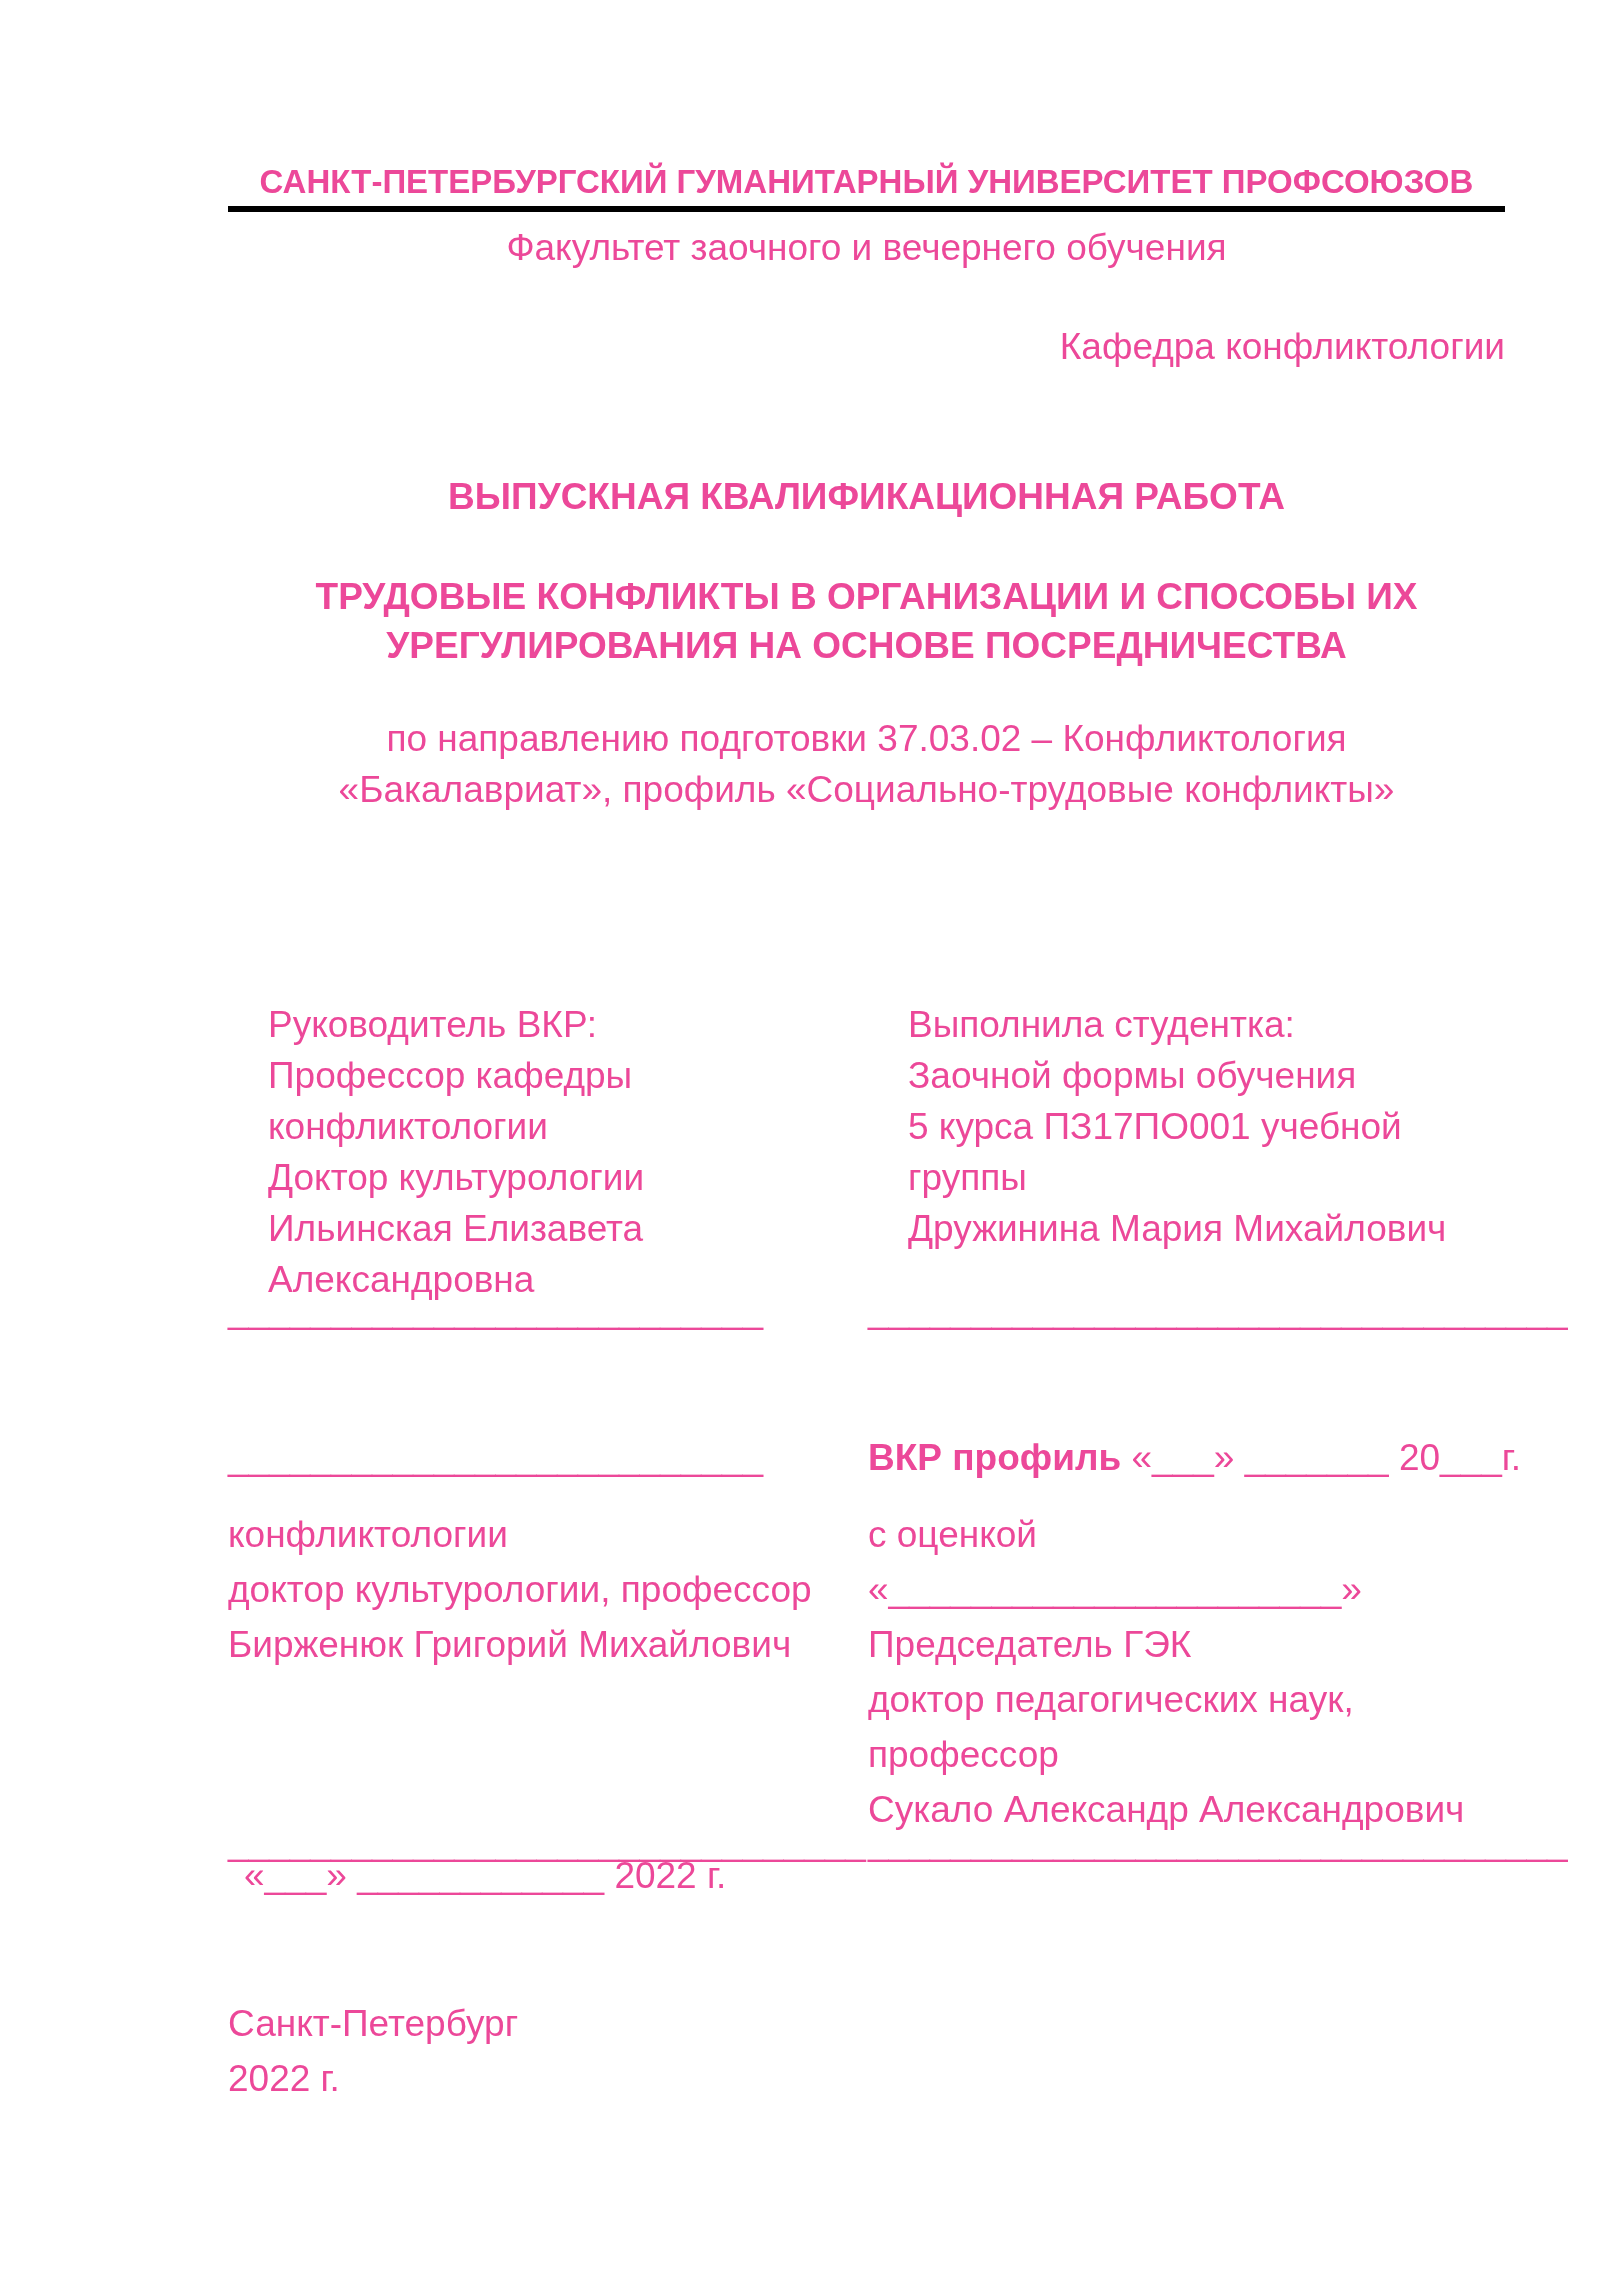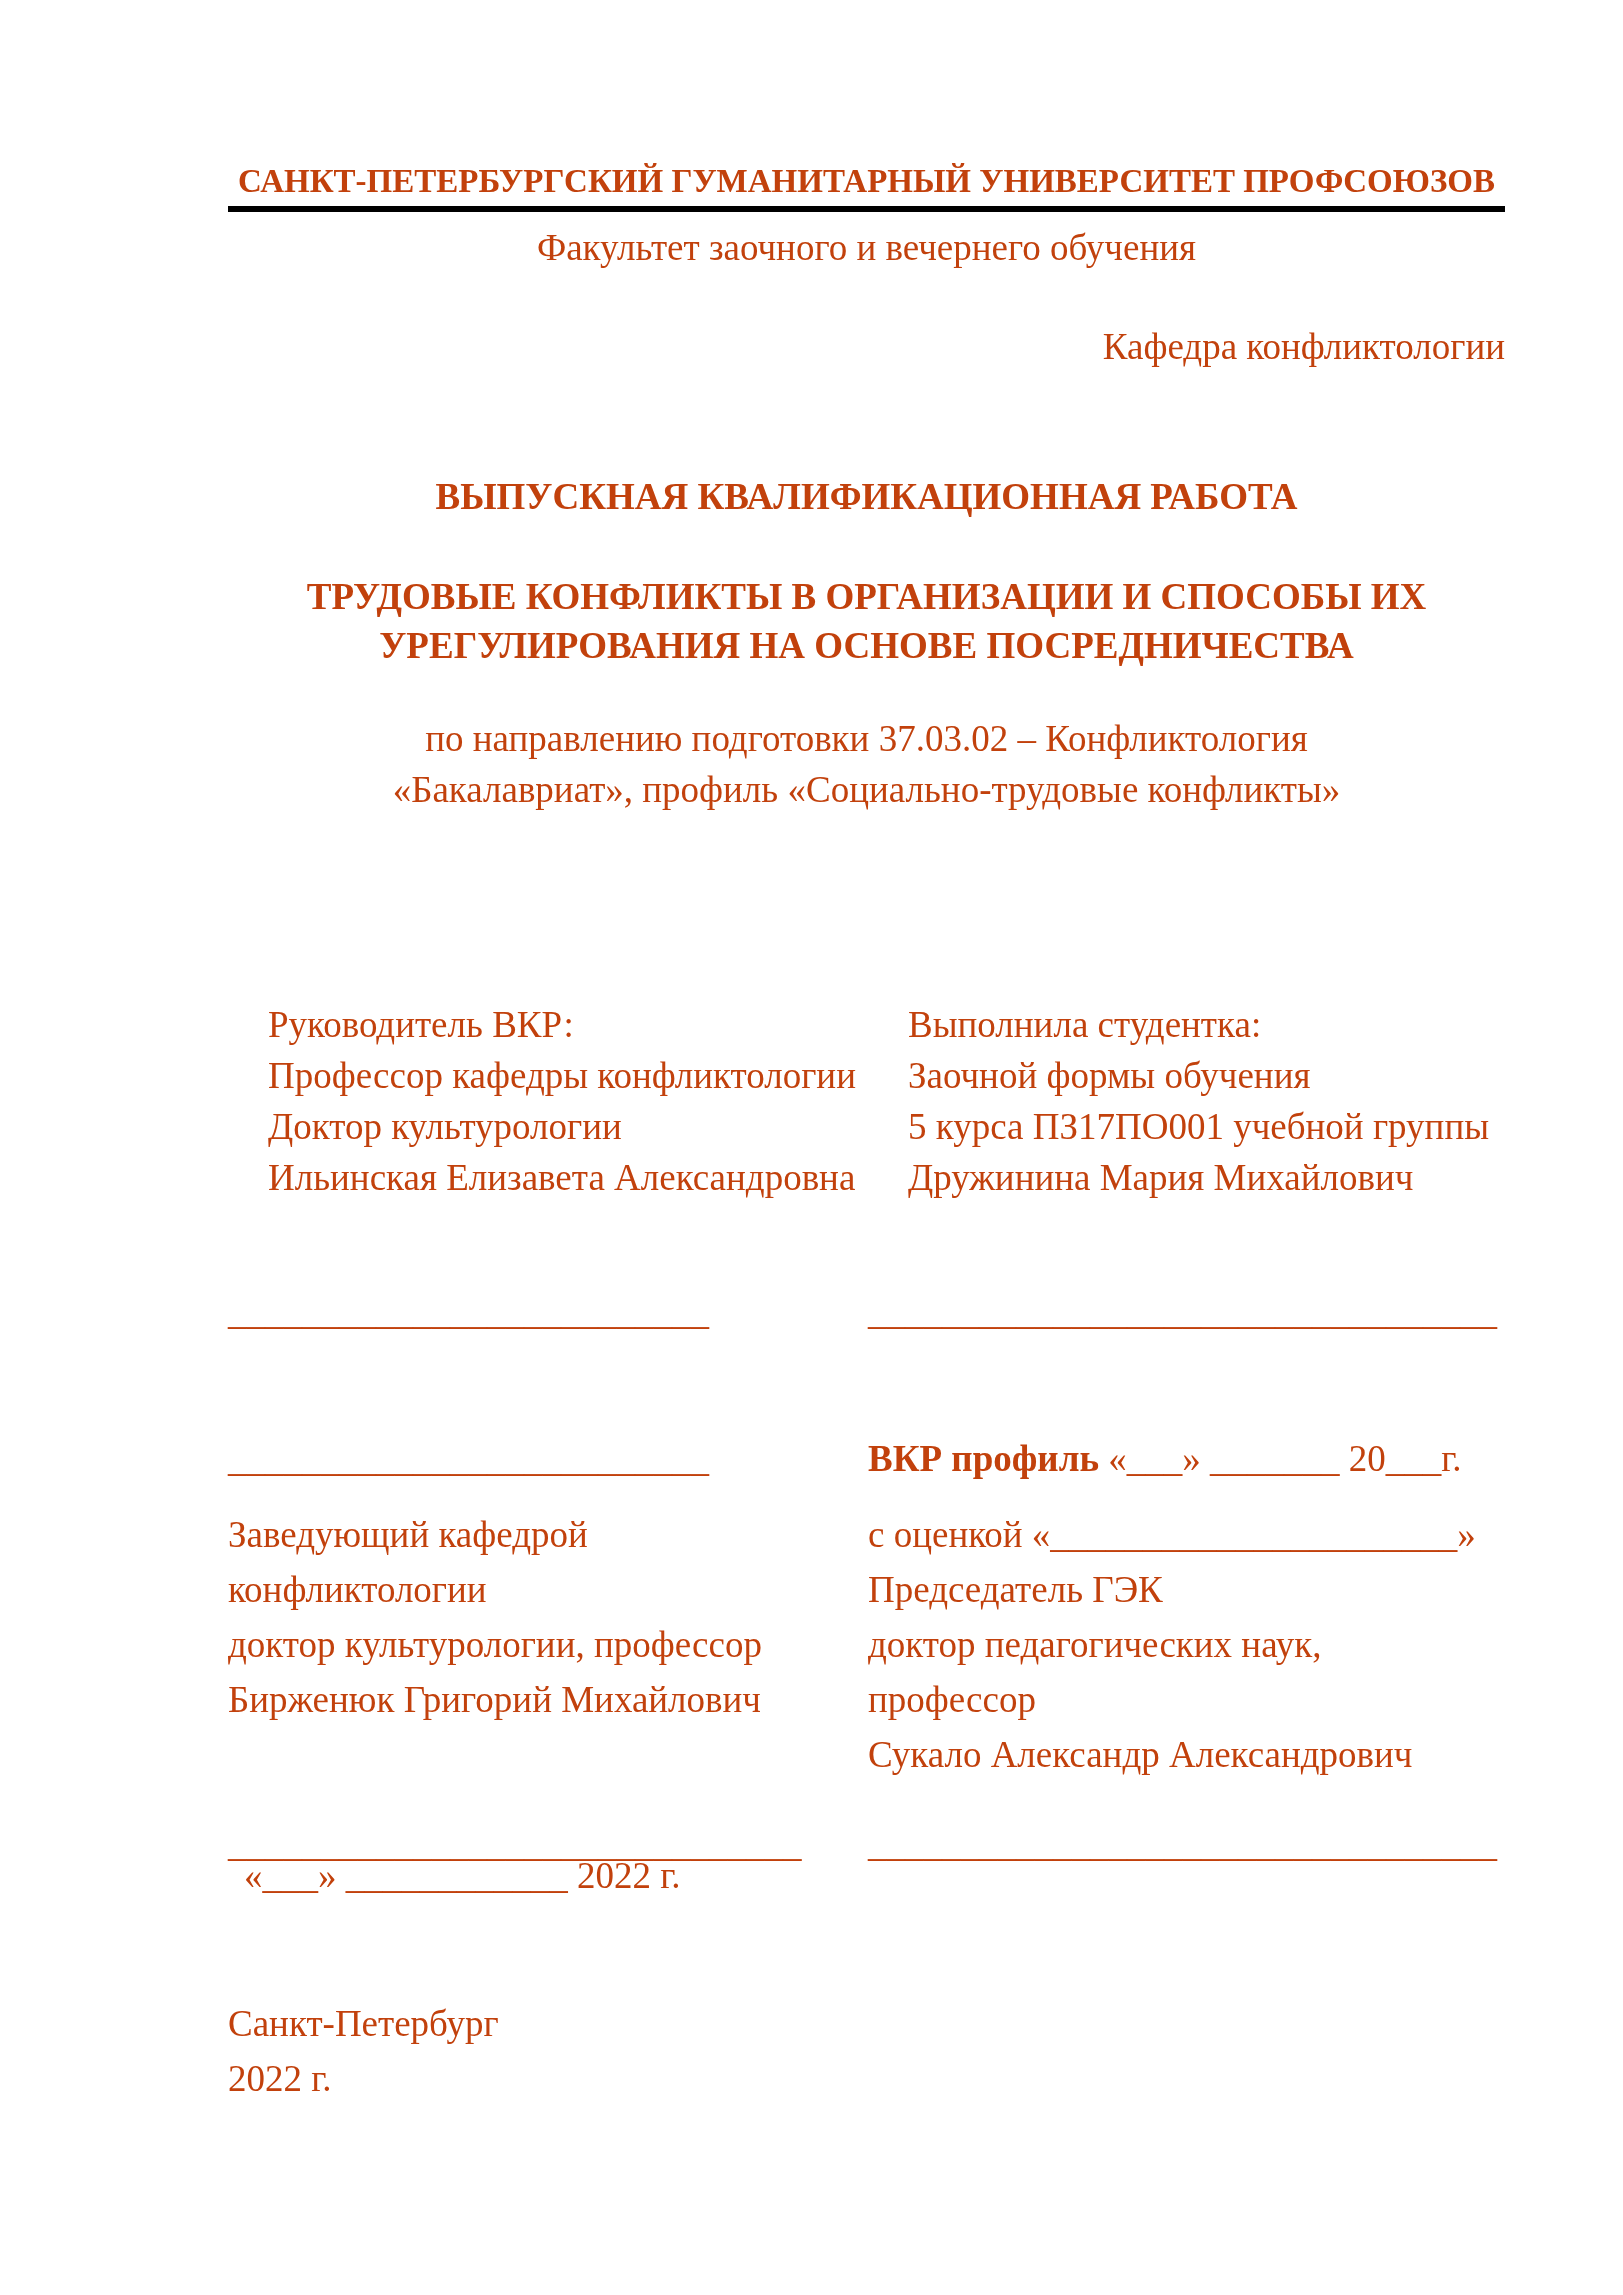--- a/index.html
+++ b/index.html
@@ -5,22 +5,22 @@
   html, body {
     margin: 0;
     padding: 0;
     background: #ffffff;
   }
   .page {
     position: relative;
     width: 1623px;
     height: 2295px;
     background: #ffffff;
-    color: #c2410c;
-    font-family: Liberation Serif, serif;
+    color: #ec4899;
+    font-family: Liberation Sans, sans-serif;
     font-size: 37px;
     overflow: hidden;
   }
   .content {
     position: absolute;
     left: 228px;
     right: 118px;
     top: 0;
     height: 100%;
   }
@@ -137,21 +137,20 @@
       <span class="sig-right">__________________________________</span>
     </div>
 
     <div class="abs sigrow sigrow2">
       <span class="sig-left">__________________________</span>
       <span class="sig-right"><span class="bold">ВКР профиль</span><span> «___» _______ 20___г.</span></span>
     </div>
 
     <div class="abs block block2">
       <div class="col-left">
-        <div>Заведующий кафедрой</div>
         <div>конфликтологии</div>
         <div>доктор культурологии, профессор</div>
         <div>Бирженюк Григорий Михайлович</div>
       </div>
       <div class="col-right">
         <div>с оценкой «______________________»</div>
         <div>Председатель ГЭК</div>
         <div>доктор педагогических наук,</div>
         <div>профессор</div>
         <div>Сукало Александр Александрович</div>

